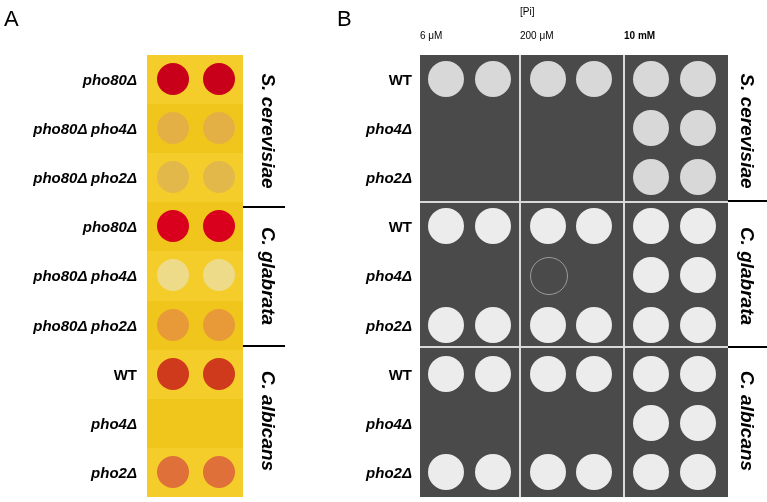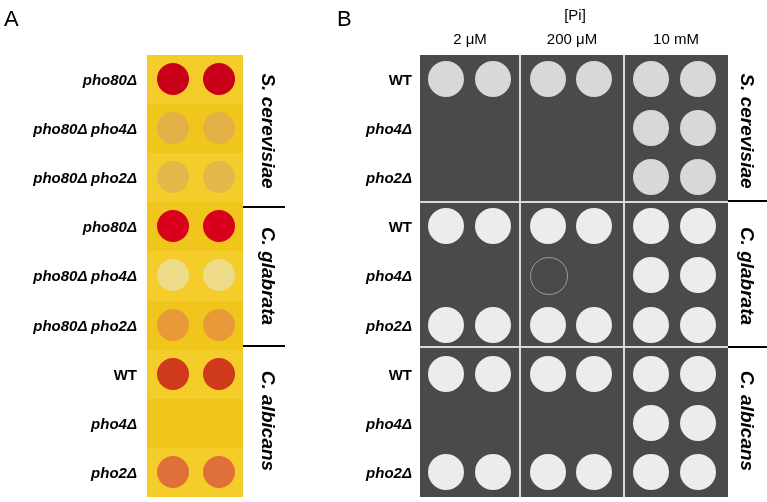--- a/index.html
+++ b/index.html
@@ -11,21 +11,21 @@
   .divider{position:absolute;height:2px;background:#000;}
   
   #plateA{position:absolute;left:147px;top:55px;width:96px;height:442px;background:#f2c81e;}
   .a-strip{position:absolute;left:0;width:96px;}
   .colony{position:absolute;border-radius:50%;}
   
   #plateB{position:absolute;left:420px;top:55px;width:308px;height:442px;background:#4a4a4a;}
   .b-vline{position:absolute;top:0;width:2px;height:442px;background:#d9d9d9;}
   .b-hline{position:absolute;left:0;width:308px;height:2px;background:#d9d9d9;}
   .b-colony{position:absolute;border-radius:50%;}
-  .col-head{position:absolute;font-size:15px;text-align:center;}
+  .col-head{position:absolute;font-size:10px;}
 </style>
 </head>
 <body>
 
 <div>
   <div class="panel-letter" style="left:4px;top:6px;">A</div>
   <div id="plateA">
       <div class="a-strip" style="top: 0px; height: 49.1111px; background: rgb(244, 205, 42);"></div>
       <div class="colony" style="left: 10px; top: 8px; width: 32px; height: 32px; background: rgb(200, 0, 26);"></div>
       <div class="colony" style="left: 56px; top: 8px; width: 32px; height: 32px; background: rgb(200, 0, 26);"></div>
@@ -61,23 +61,23 @@
       <div class="row-label" style="right: 630px; top: 316.556px;">pho80Δ pho2Δ</div>
       <div class="row-label wt" style="right: 630px; top: 365.667px;">WT</div>
       <div class="row-label" style="right: 630px; top: 414.778px;">pho4Δ</div>
       <div class="row-label" style="right: 630px; top: 463.889px;">pho2Δ</div>
     </div>
 </div>
 
 <div>
   <div class="panel-letter" style="left:337px;top:6px;">B</div>
   <div class="col-head" style="left:520px;top:6px;width:110px;">[Pi]</div>
-  <div class="col-head" style="left:420px;top:30px;width:100px;">2 μM</div>
+  <div class="col-head" style="left:420px;top:30px;width:100px;">6 μM</div>
   <div class="col-head" style="left:520px;top:30px;width:104px;">200 μM</div>
-  <div class="col-head" style="left:624px;top:30px;width:104px;">10 mM</div>
+  <div class="col-head" style="left:624px;top:30px;width:104px;font-weight:bold;">10 mM</div>
   <div id="plateB">
       <div class="b-vline" style="left: 99px;"></div>
       <div class="b-vline" style="left: 203px;"></div>
       <div class="b-hline" style="top: 146px;"></div>
       <div class="b-hline" style="top: 291px;"></div>
       <div class="b-colony" style="left: 8px; top: 6px; width: 36px; height: 36px; background: rgb(216, 216, 216);"></div>
       <div class="b-colony" style="left: 55px; top: 6px; width: 36px; height: 36px; background: rgb(216, 216, 216);"></div>
       <div class="b-colony" style="left: 110px; top: 6px; width: 36px; height: 36px; background: rgb(216, 216, 216);"></div>
       <div class="b-colony" style="left: 156px; top: 6px; width: 36px; height: 36px; background: rgb(216, 216, 216);"></div>
       <div class="b-colony" style="left: 213px; top: 6px; width: 36px; height: 36px; background: rgb(216, 216, 216);"></div>

